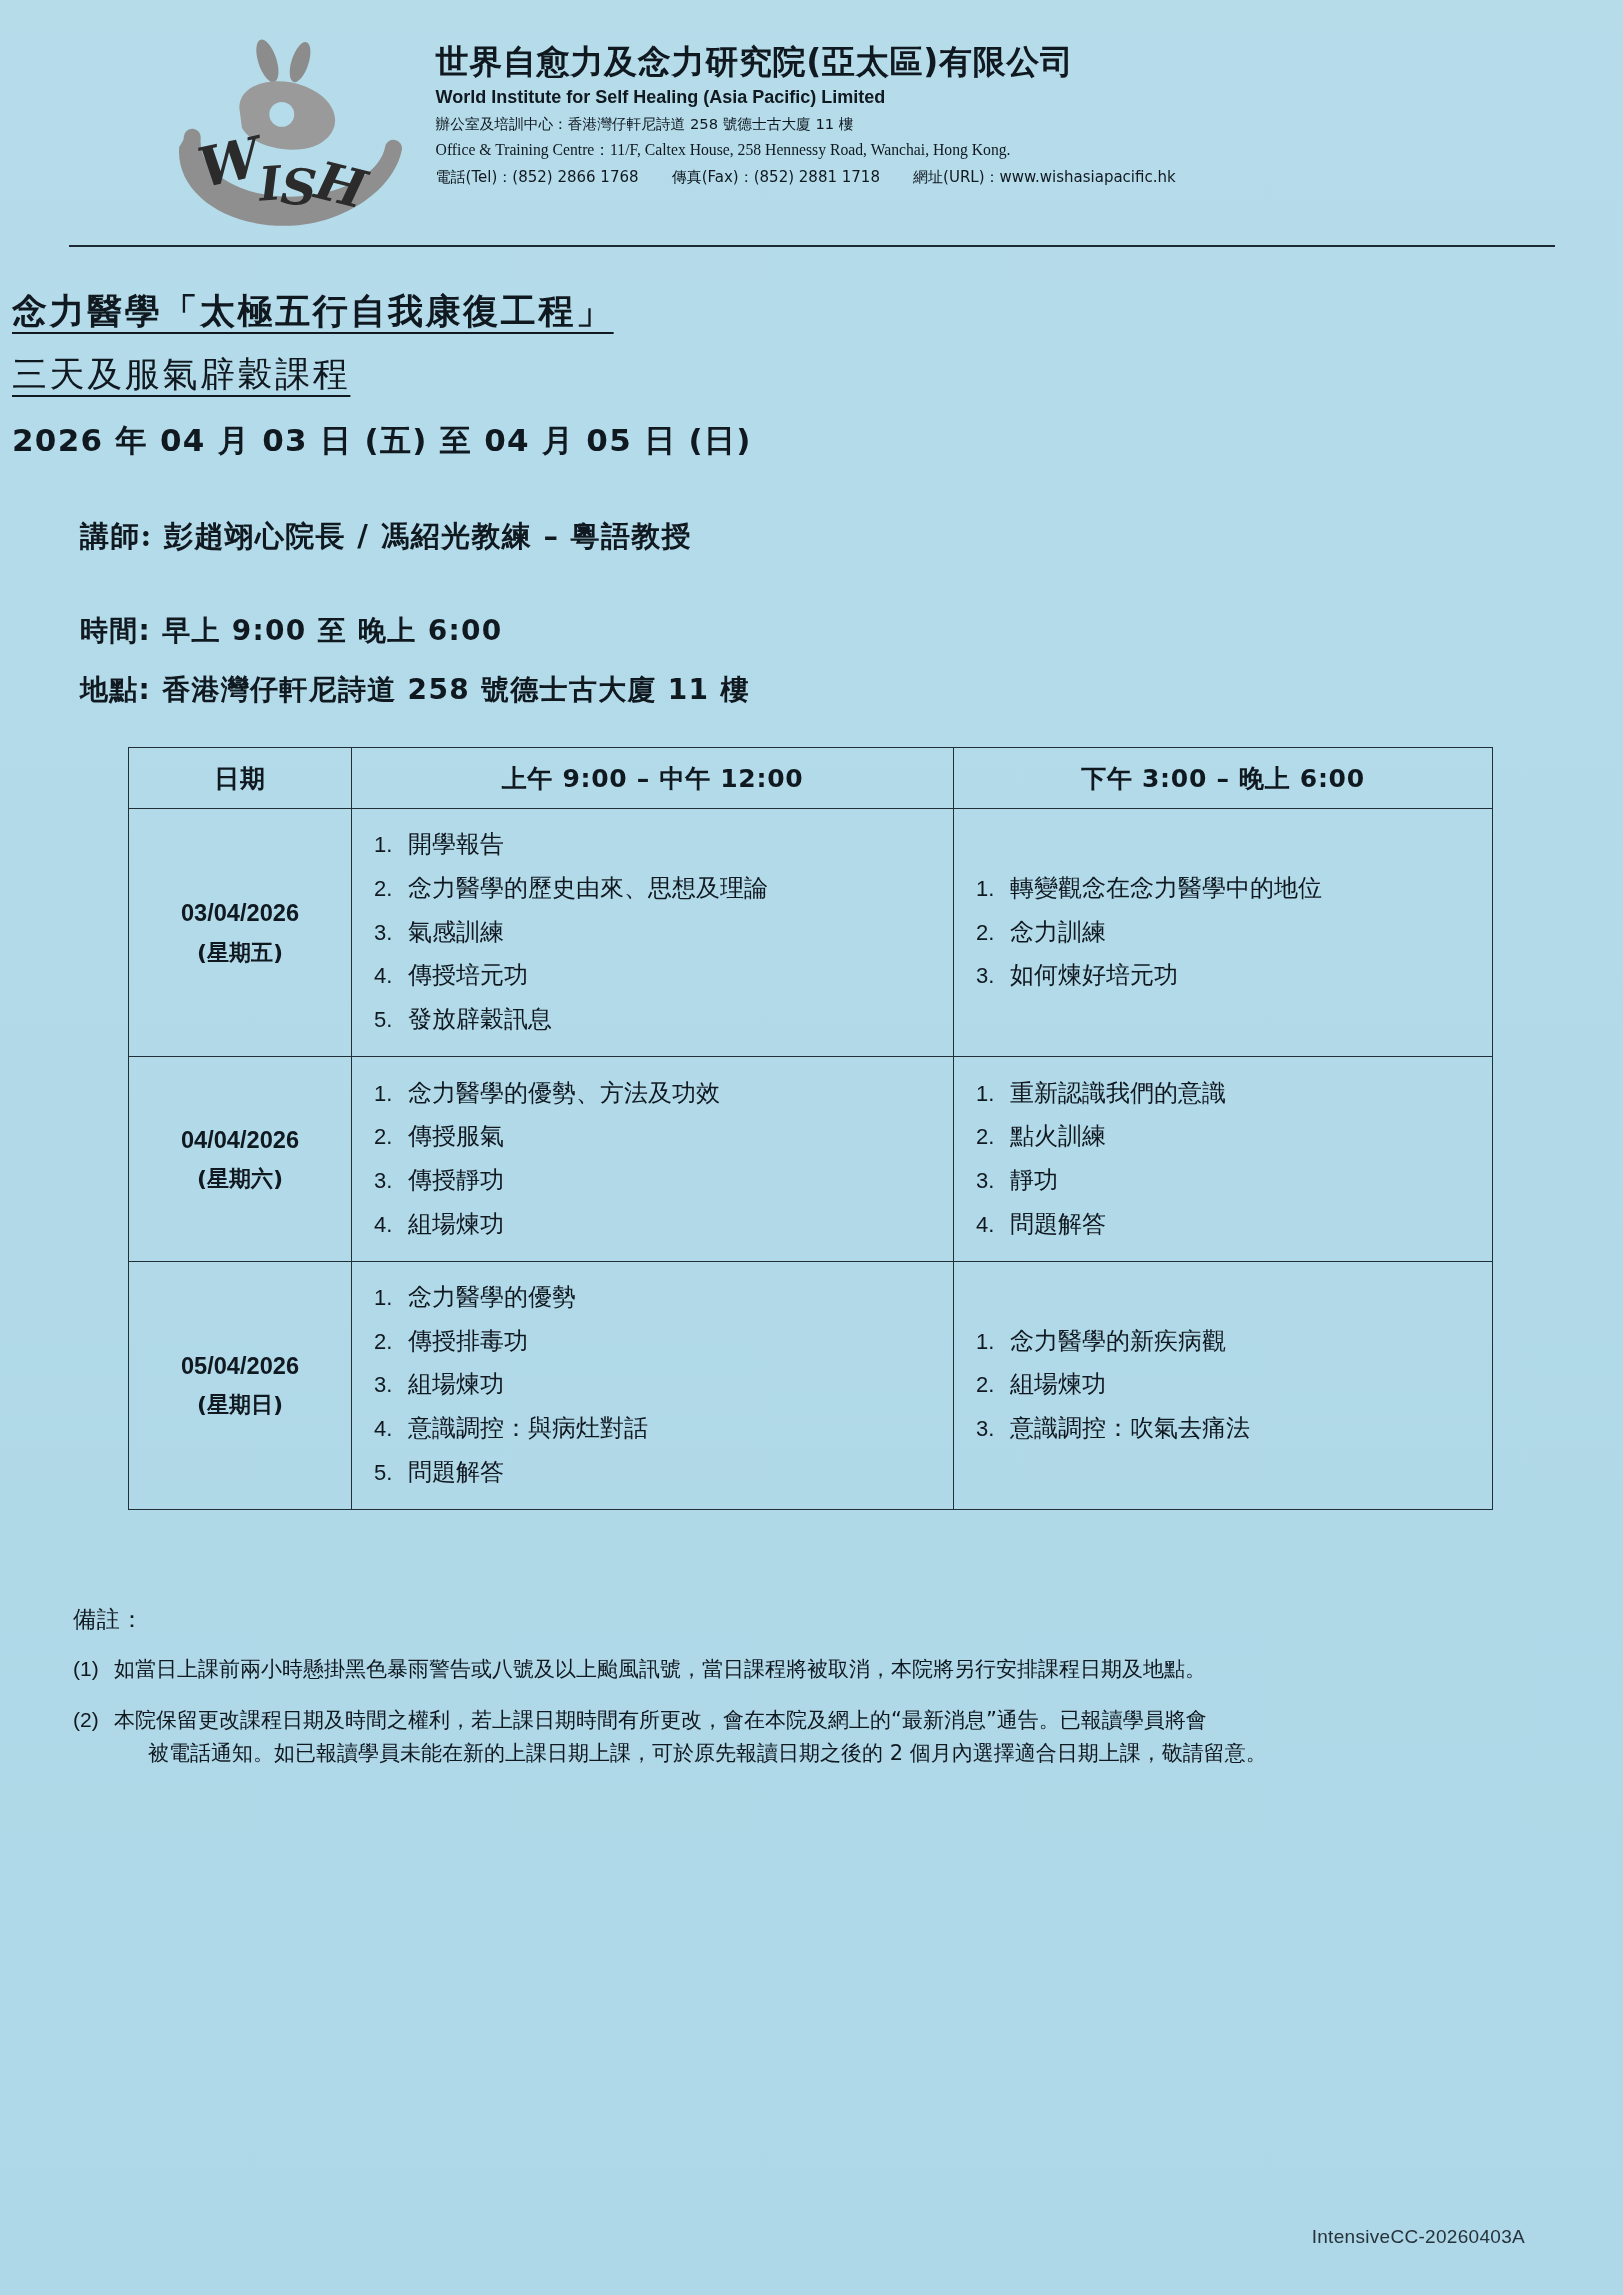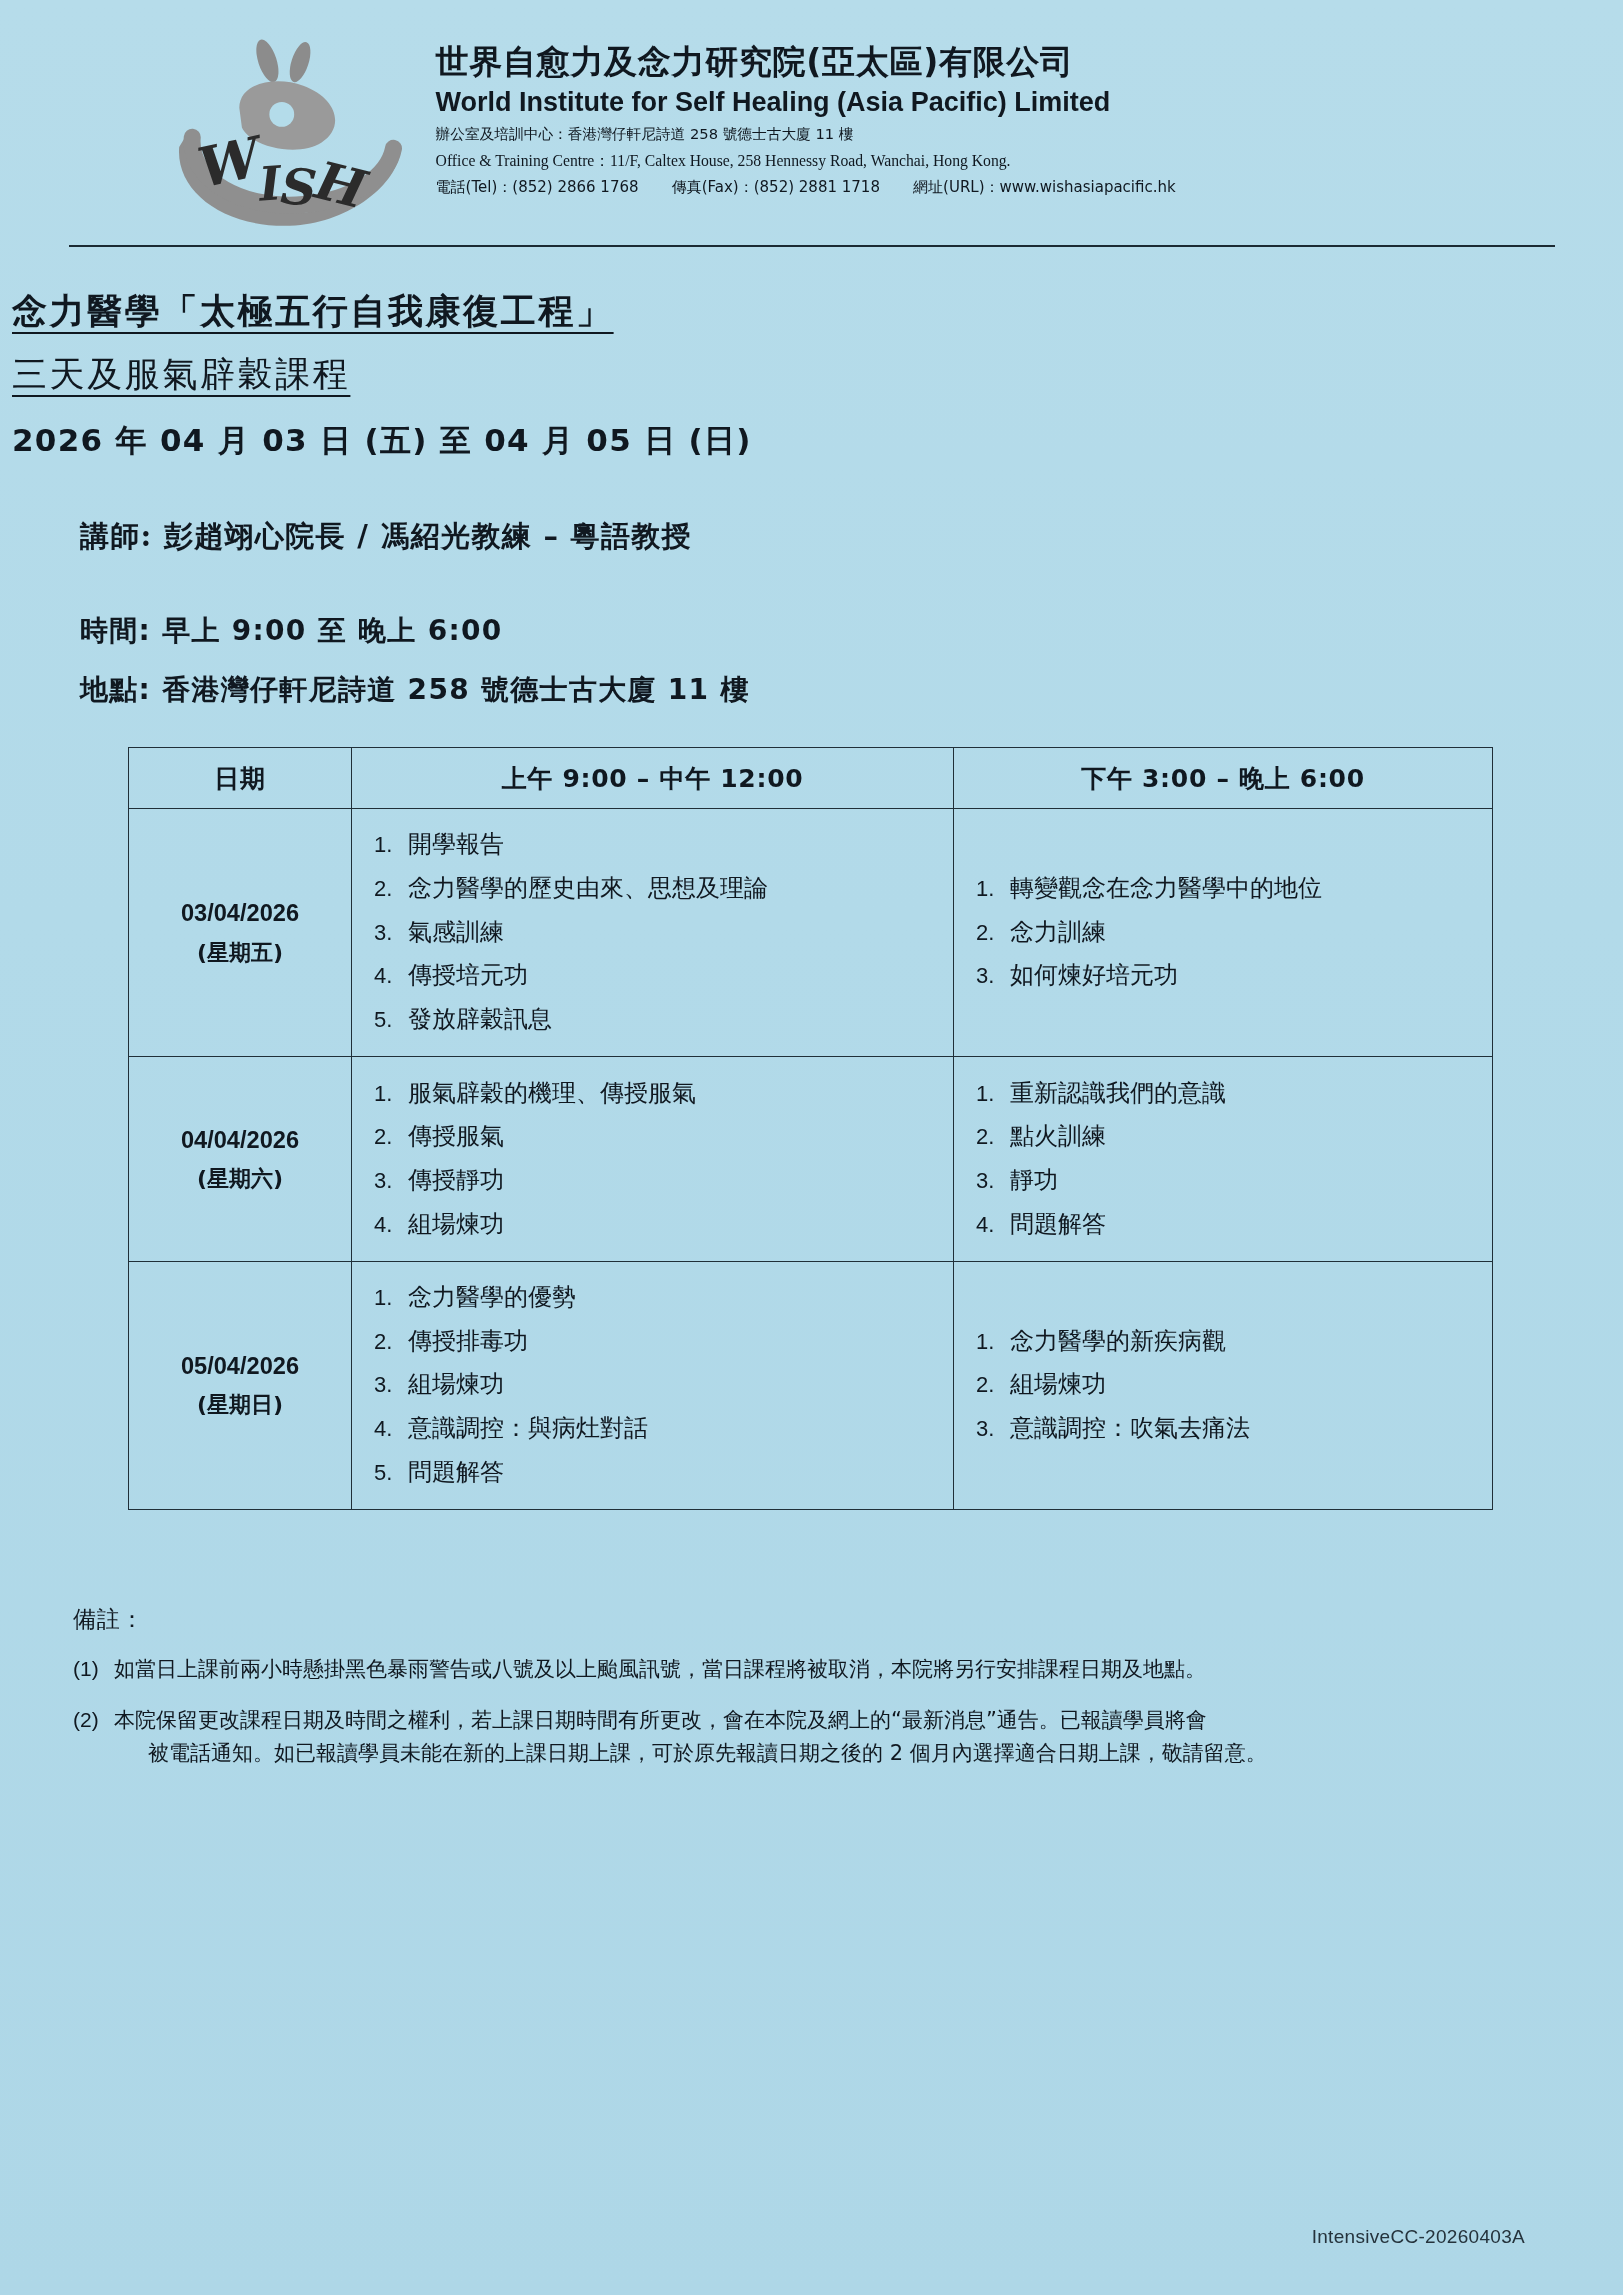--- a/index.html
+++ b/index.html
@@ -49,21 +49,21 @@
     font-family: "DejaVu Sans", sans-serif;
     font-weight: bold;
     font-size: 33px;
     letter-spacing: 0.7px;
     color: #101820;
     line-height: 1.15;
   }
   .org-en {
     font-family: "Liberation Sans", sans-serif;
     font-weight: bold;
-    font-size: 27px;
+    font-size: 18px;
     color: #101820;
     margin-top: 6.5px;
     line-height: 1.15;
   }
   .addr-line {
     font-family: "DejaVu Sans", sans-serif;
     font-size: 14.7px;
     color: #101820;
     margin-top: 7.2px;
     line-height: 1.25;
@@ -315,21 +315,21 @@
               <li><span class="num">1.</span><span>轉變觀念在念力醫學中的地位</span></li>
               <li><span class="num">2.</span><span>念力訓練</span></li>
               <li><span class="num">3.</span><span>如何煉好培元功</span></li>
             </ul>
           </td>
         </tr>
         <tr>
           <td class="date-cell"><span>04/04/2026</span><span class="dow">(星期六)</span></td>
           <td>
             <ul class="items">
-              <li><span class="num">1.</span><span>服氣辟穀的機理、傳授服氣</span></li>
+              <li><span class="num">1.</span><span>念力醫學的優勢、方法及功效</span></li>
               <li><span class="num">2.</span><span>傳授服氣</span></li>
               <li><span class="num">3.</span><span>傳授靜功</span></li>
               <li><span class="num">4.</span><span>組場煉功</span></li>
             </ul>
           </td>
           <td>
             <ul class="items">
               <li><span class="num">1.</span><span>重新認識我們的意識</span></li>
               <li><span class="num">2.</span><span>點火訓練</span></li>
               <li><span class="num">3.</span><span>靜功</span></li>

